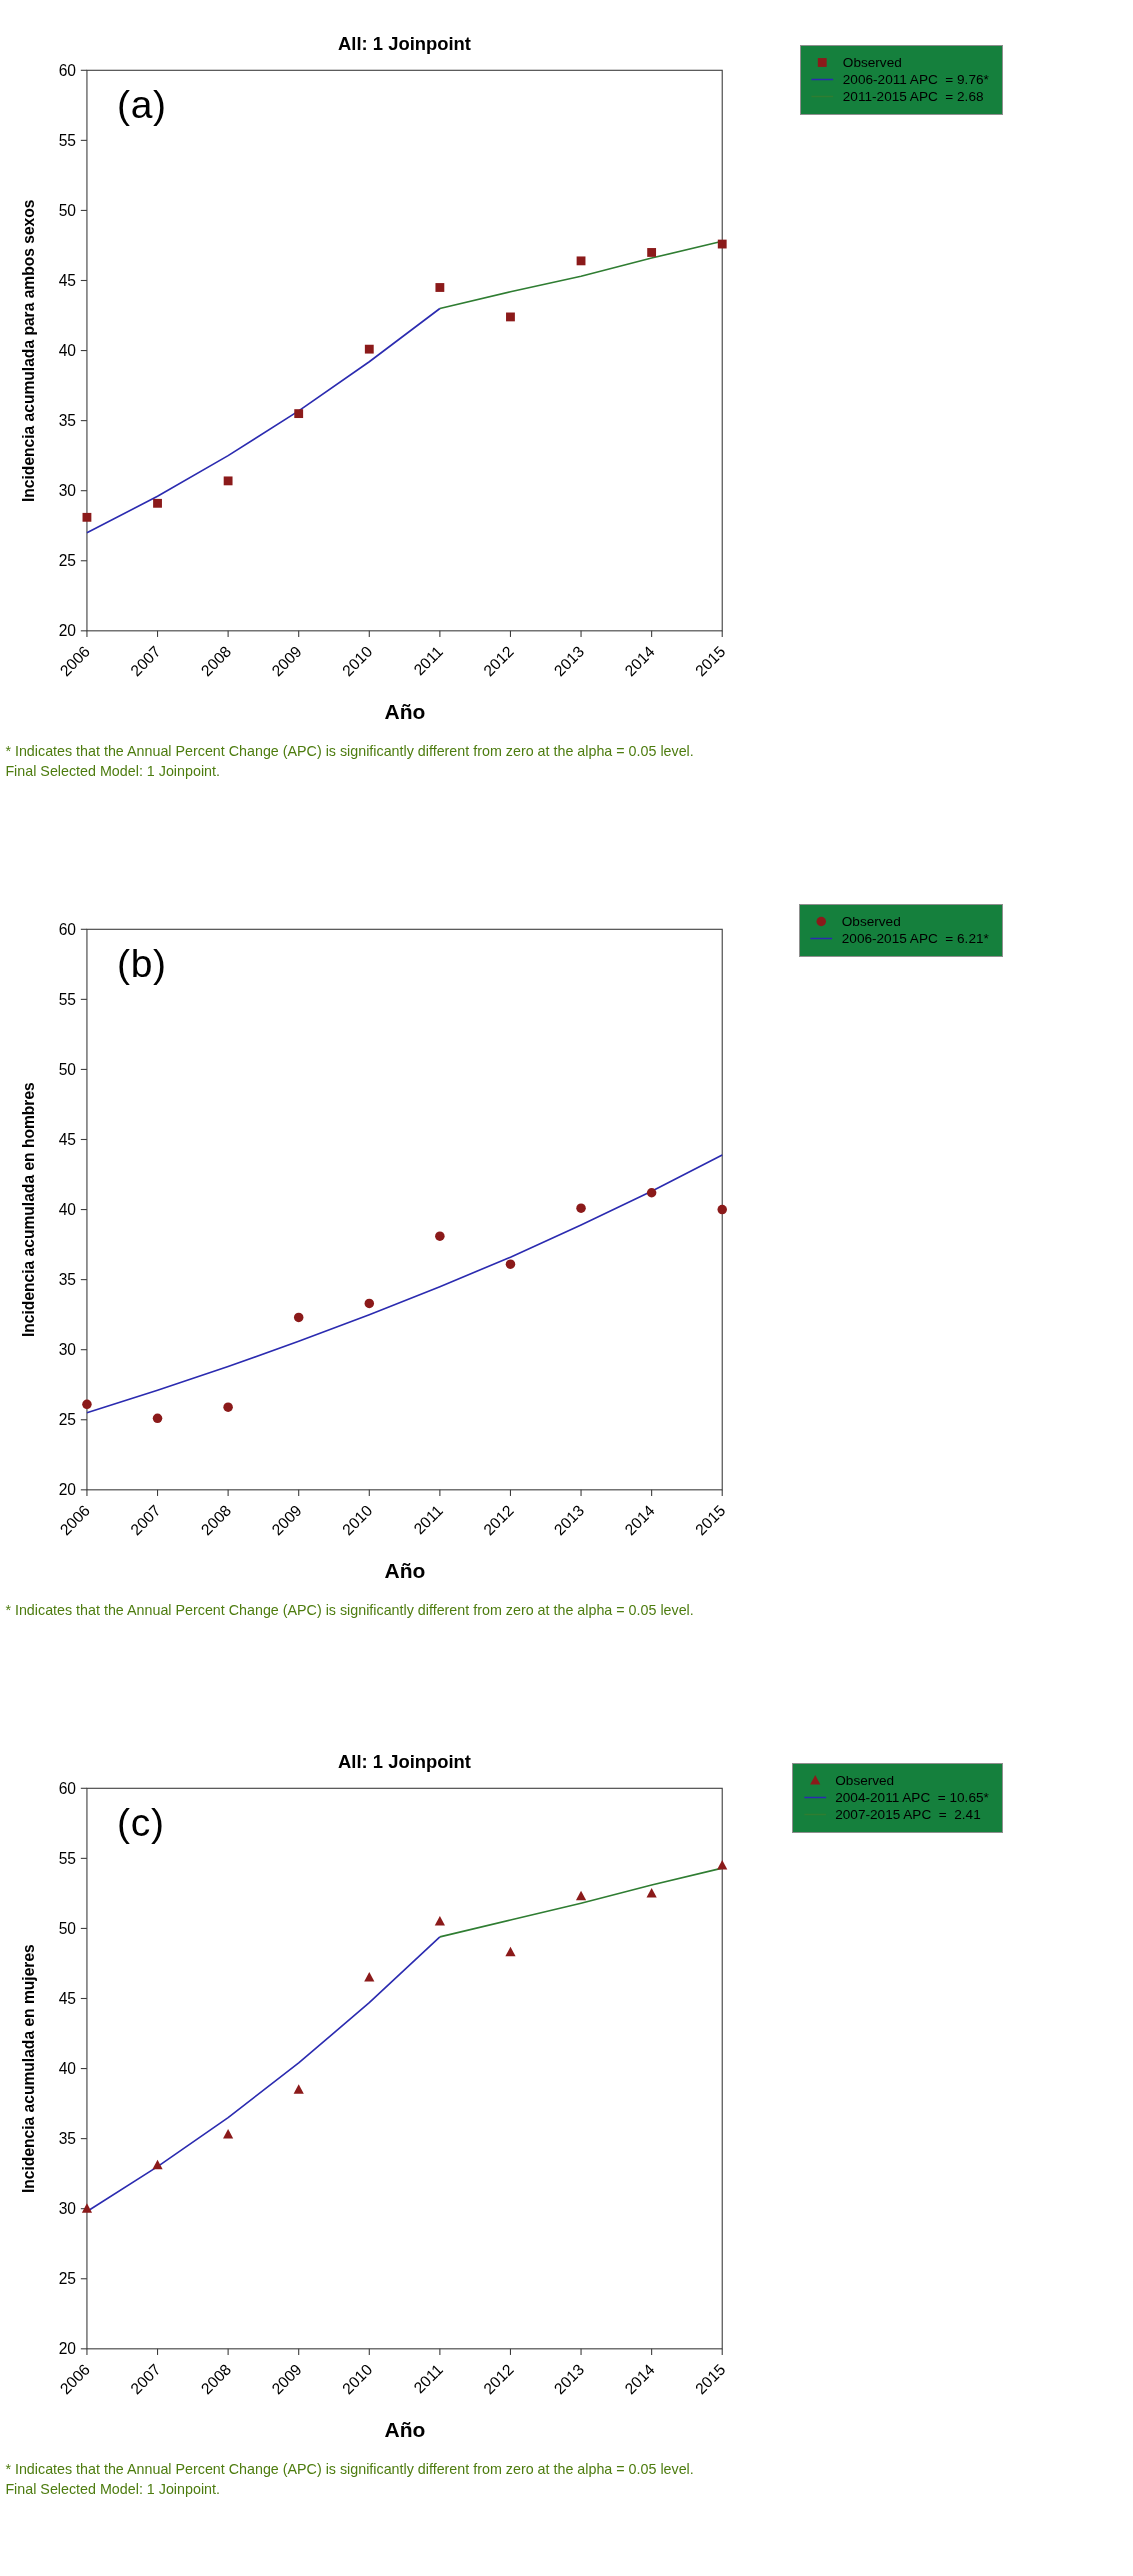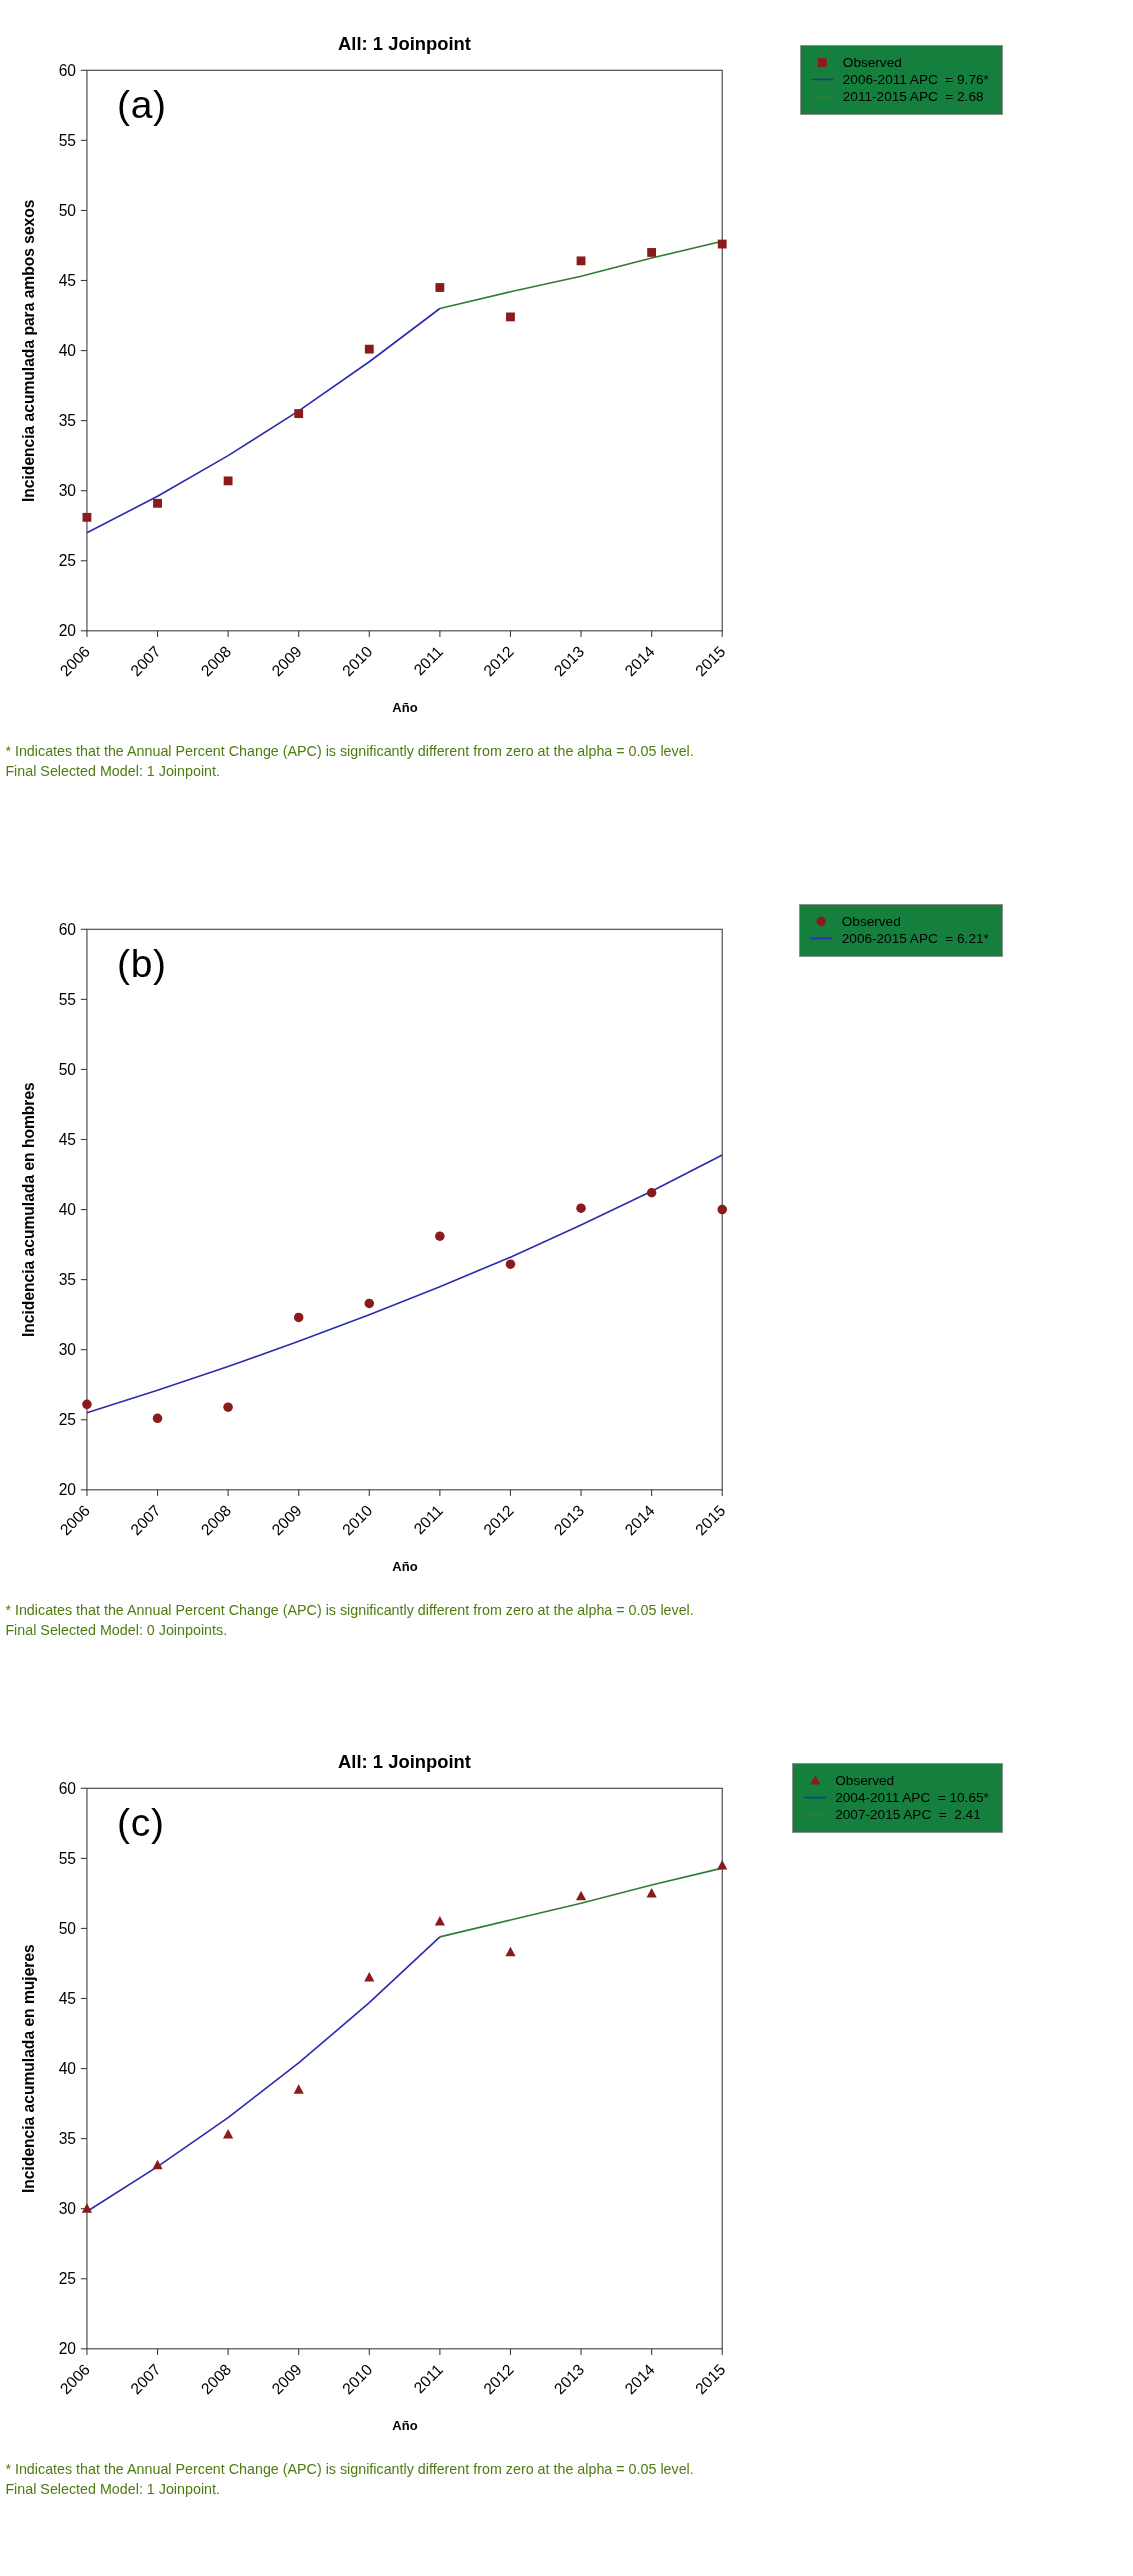--- a/index.html
+++ b/index.html
@@ -76,21 +76,21 @@
     left: 19px;
     top: 51px;
   }
   .xlabel {
     position: absolute;
     left: 87px;
     width: 636px;
     top: 700px;
     text-align: center;
     font-weight: 700;
-    font-size: 13px;
+    font-size: 21px;
   }
   .footnotes {
     position: absolute;
     left: 5.4px;
     top: 741px;
     font-size: 14.3px;
     line-height: 1.4;
     color: #4d7c0f;
   }
 </style>
@@ -231,21 +231,20 @@
         <circle cx="619.4444444444445" cy="479.6875" r="7" fill="#8B1A1A"></circle>
         <circle cx="723.3333333333333" cy="520.9375" r="7" fill="#8B1A1A"></circle>
         <circle cx="827.2222222222223" cy="438.43749999999994" r="7" fill="#8B1A1A"></circle>
         <circle cx="931.1111111111111" cy="415.74999999999994" r="7" fill="#8B1A1A"></circle>
         <circle cx="1035" cy="440.5" r="7" fill="#8B1A1A"></circle>
       </svg></div>
   <div class="panel-label">(b)</div>
   <div class="xlabel">Año</div>
   <div class="footnotes">
     <div>* Indicates that the Annual Percent Change (APC) is significantly different from zero at the alpha = 0.05 level.</div>
-    <div>Final Selected Model: 0 Joinpoints.</div>
   </div>
 </section>
 
 <section class="chart-section">
   <h2 class="chart-title">All: 1 Joinpoint</h2>
   <div class="legend">
       <div class="legend-row"><span class="legend-swatch"><svg width="24.5" height="11" viewBox="0 0 36 16">
             <polygon points="18,0 10.5,14 25.5,14" fill="#8B1A1A"></polygon>
           </svg></span><span class="legend-label">Observed</span></div>
       <div class="legend-row"><span class="legend-swatch"><svg width="24.5" height="11" viewBox="0 0 36 16">

